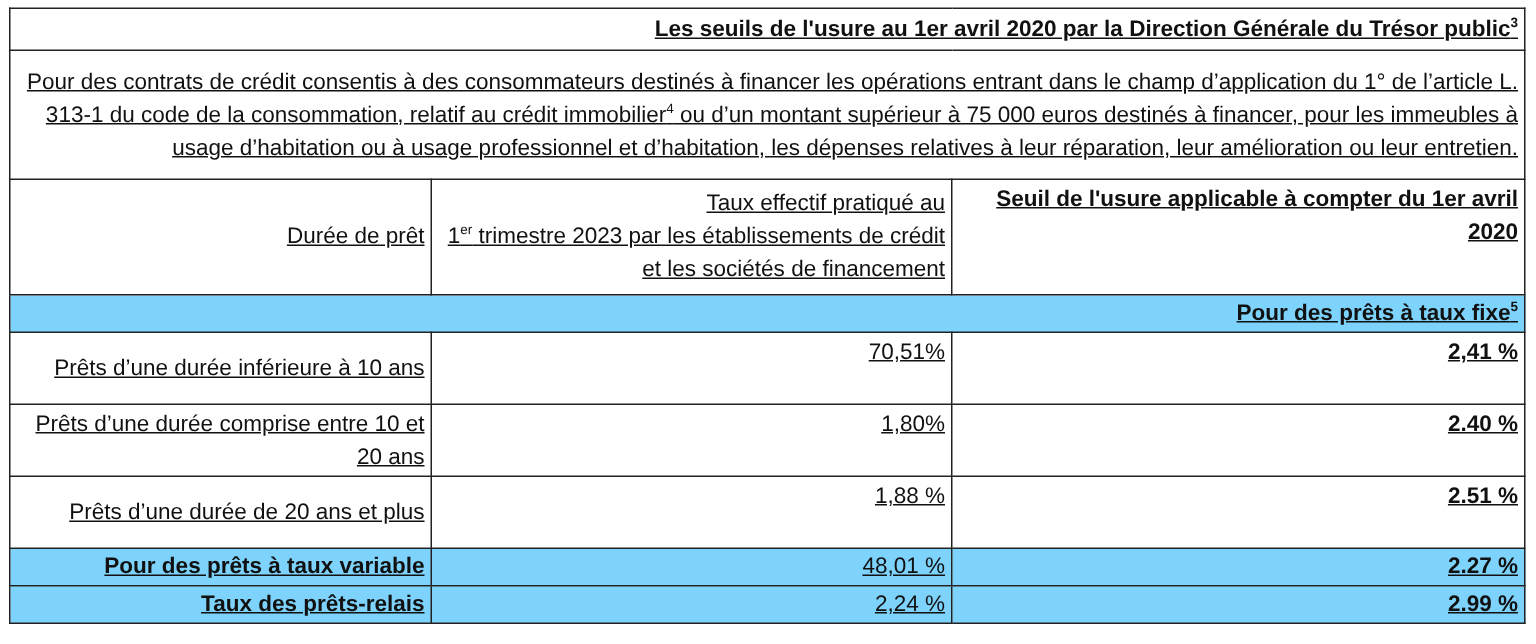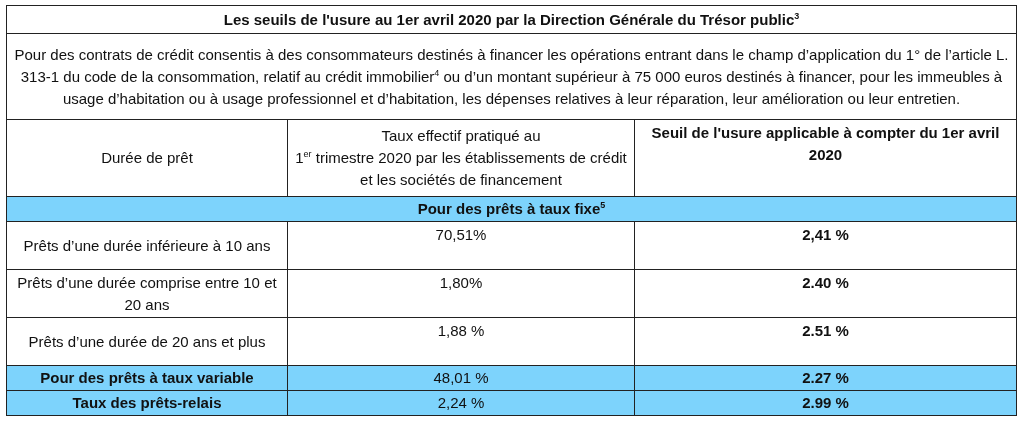--- a/index.html
+++ b/index.html
@@ -7,25 +7,26 @@
   table.usure {
     position: absolute; left: 6px; top: 5px;
     width: 1010px;
     border-collapse: collapse;
     font-family: "Liberation Sans", "DejaVu Sans", sans-serif;
     color: #111;
     table-layout: fixed;
   }
   table.usure td {
     border: 1.5px solid #222;
-    text-align: center;
+    text-align: right;
     vertical-align: middle;
     padding: 0 4px;
     font-size: 15px;
     line-height: 22px;
+    text-decoration: underline;
   }
   .c1 { width: 281px; }
   .c2 { width: 347px; }
   .c3 { width: 382px; }
   .title { font-weight: bold; font-size: 15.5px; height: 27px; }
   .intro { font-size: 14px; line-height: 21.5px; height: 85px; padding: 0 8px; }
   .head-row td { height: 74px; }
   .bold { font-weight: bold; }
   .gray { background: #7dd3fc; }
   .section td { height: 24px; }
@@ -44,21 +45,21 @@
     </colgroup>
   <tbody>
       <tr>
     <td colspan="3" class="title"><span>Les seuils de l'usure au 1er avril 2020 par la Direction Générale du Trésor public</span><sup>3</sup></td>
   </tr>
   <tr>
     <td colspan="3" class="intro"><span>Pour des contrats de crédit consentis à des consommateurs destinés à financer les opérations entrant dans le champ d’application du 1° de l’article L. 313-1 du code de la consommation, relatif au crédit immobilier</span><sup>4</sup><span> ou d’un montant supérieur à 75 000 euros destinés à financer, pour les immeubles à usage d’habitation ou à usage professionnel et d’habitation, les dépenses relatives à leur réparation, leur amélioration ou leur entretien.</span></td>
   </tr>
   <tr class="head-row">
     <td>Durée de prêt</td>
-    <td><span>Taux effectif pratiqué au</span><br><span>1</span><sup>er</sup><span> trimestre 2020 par les établissements de crédit et les sociétés de financement</span></td>
+    <td><span>Taux effectif pratiqué au</span><br><span>1</span><sup>er</sup><span> trimestre 2023 par les établissements de crédit et les sociétés de financement</span></td>
     <td class="bold" style="vertical-align: top; padding-top: 2px;">Seuil de l'usure applicable à compter du 1er avril 2020</td>
   </tr>
   <tr class="section gray">
     <td colspan="3" class="bold"><span>Pour des prêts à taux fixe</span><sup>5</sup></td>
   </tr>
   <tr class="r2">
     <td>Prêts d’une durée inférieure à 10 ans</td>
     <td style="vertical-align: top; padding-top: 2px;">70,51%</td>
     <td class="bold" style="vertical-align: top; padding-top: 2px;">2,41 %</td>
   </tr>

